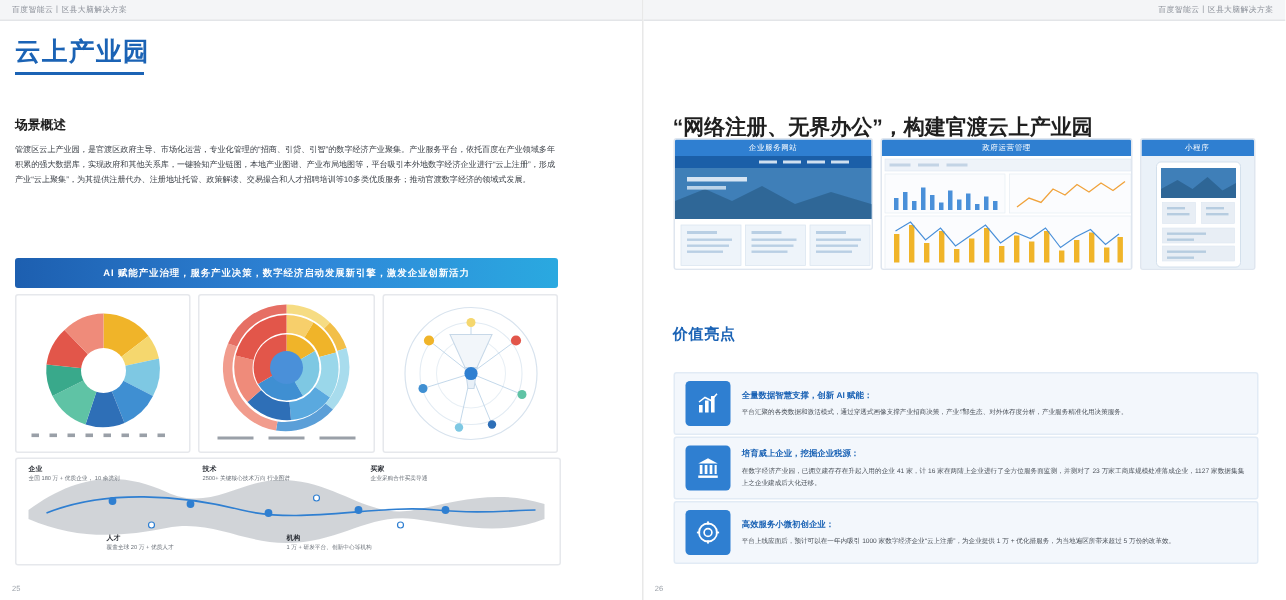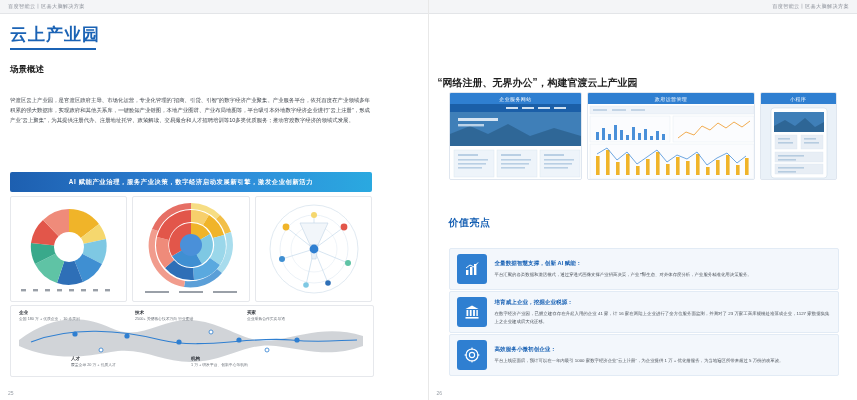--- a/index.html
+++ b/index.html
@@ -28,21 +28,21 @@
   .pagenum{position:absolute;bottom:4px;font-size:5px;color:#9aa0a8;}
   .pagenum.l{left:8px;}
   .pagenum.r{left:8px;}
 
   
   .title-wrap{position:absolute;top:26px;left:10px;}
   .big-title{font-size:17px;font-weight:700;color:#1b63b5;letter-spacing:1px;line-height:1;}
   .title-rule{margin-top:5px;width:86px;height:2px;background:#1b63b5;}
 
   .sec-h{font-size:8.5px;font-weight:700;color:#1f1f1f;}
-  .sec-h.left-sec{position:absolute;top:64px;left:10px;}
+  .sec-h.left-sec{position:absolute;top:78px;left:10px;}
 
   .body-copy{
     position:absolute;top:95px;left:10px;width:360px;
     font-size:5.4px;line-height:1.85;color:#3c4148;text-align:justify;
   }
 
   
   .banner{
     position:absolute;top:172px;left:10px;width:362px;height:20px;
     background:linear-gradient(90deg,#1d5fb0 0%,#2f86d8 55%,#2aa9e0 100%);
@@ -61,21 +61,21 @@
   
   .info-panel{
     position:absolute;top:305px;left:10px;width:362px;height:70px;
     background:#fff;border:1px solid #e6e8ec;border-radius:2px;overflow:hidden;
   }
   .info-panel .bigfig{position:absolute;inset:0;}
   .ip-label{position:absolute;font-size:4.6px;color:#2b2f36;font-weight:700;}
   .ip-sub{position:absolute;font-size:3.8px;color:#6a7078;line-height:1.5;width:74px;}
 
   
-  .r-title{position:absolute;top:76px;left:9px;font-size:10px;font-weight:700;color:#1f1f1f;}
+  .r-title{position:absolute;top:76px;left:20px;font-size:14px;font-weight:700;color:#1f1f1f;}
   .dash-wrap{position:absolute;top:92px;left:20px;width:388px;height:88px;display:flex;gap:5px;}
   .dash-card{background:#eef3f9;border:1px solid #dfe6ef;border-radius:2px;overflow:hidden;position:relative;}
   .dash-hd{height:11px;background:#2f7fd1;color:#fff;font-size:5px;display:flex;align-items:center;justify-content:center;letter-spacing:.4px;}
   .dash-body{position:absolute;left:0;right:0;top:11px;bottom:0;}
 
   .val-title{position:absolute;top:216px;left:20px;font-size:10px;font-weight:700;color:#1b63b5;letter-spacing:.5px;}
 
   .vcard{
     position:absolute;left:20px;width:388px;height:40px;
     background:#f3f7fc;border:1px solid #e2ebf5;border-radius:2px;display:flex;align-items:center;

